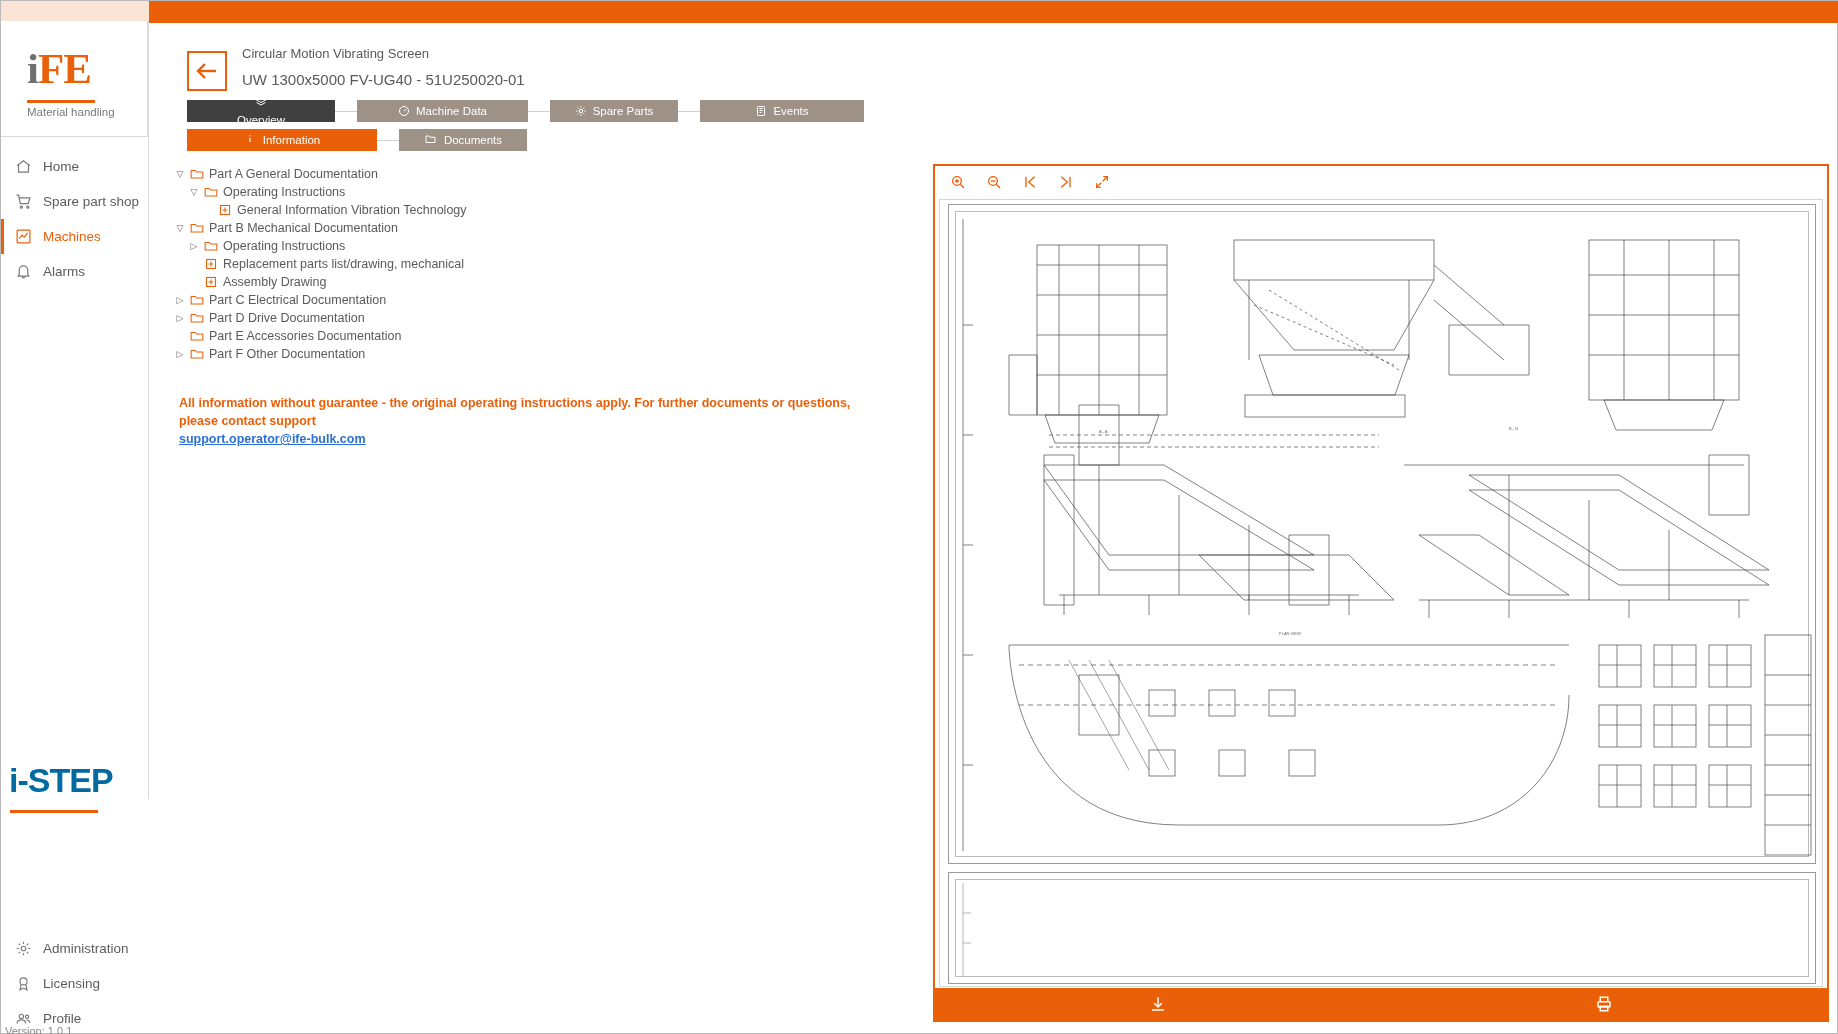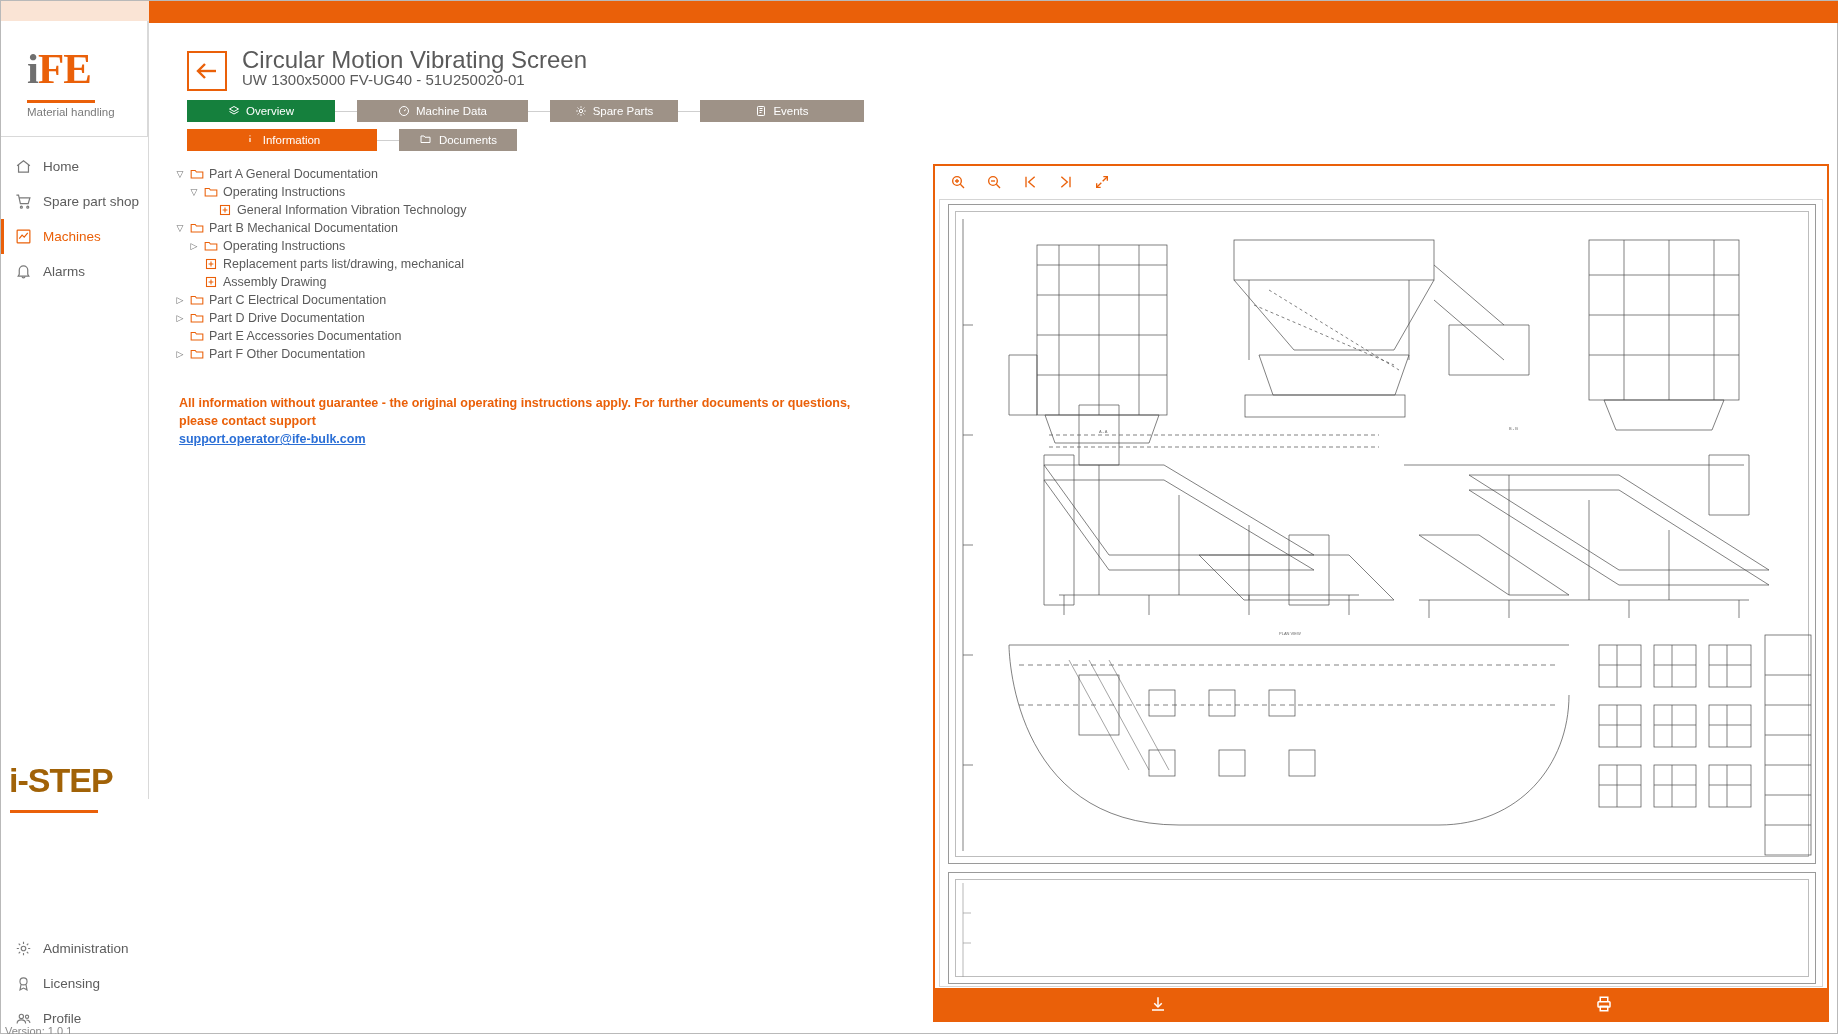--- a/index.html
+++ b/index.html
@@ -81,21 +81,21 @@
   .nav-item.active::before {
     content: ""; position: absolute; left: 0; top: 0;
     width: 3px; height: 35px; background: #ea6009;
   }
 
   
   .istep {
     position: absolute; left: 8px; top: 740px;
     font-family: "Liberation Sans", sans-serif;
     font-size: 34px; font-weight: bold;
-    color: #a16207; letter-spacing: -1px;
+    color: #0369a1; letter-spacing: -1px;
   }
   .istep-rule {
     position: absolute; left: 9px; top: 789px;
     width: 88px; height: 3px; background: #ea6009;
   }
   .nav-bottom { position: absolute; left: 0; top: 910px; width: 147px; }
   .version {
     position: absolute; left: 4px; top: 1004px;
     font-size: 11px; color: #8a8a8a;
   }
@@ -104,42 +104,42 @@
   .back-btn {
     position: absolute; left: 186px; top: 50px;
     width: 40px; height: 40px;
     border: 2px solid #ea6009;
     display: flex; align-items: center; justify-content: center;
     cursor: pointer; background: #fff;
   }
   .back-btn svg { display: block; }
   .title-1 {
     position: absolute; left: 241px; top: 45px;
-    font-size: 24px; color: #5a5a5a;
+    font-size: 13px; color: #5a5a5a;
   }
   .title-2 {
     position: absolute; left: 241px; top: 70px;
     font-size: 15px; color: #5a5a5a;
   }
 
   
   .tabrow {
     position: absolute; left: 186px; top: 99px;
     display: flex; align-items: center;
   }
   .tab {
     height: 22px;
     display: flex; align-items: center; justify-content: center;
     gap: 6px;
     font-size: 11.5px; color: #ffffff;
     background: #9e9287;
     cursor: pointer;
     padding: 0 10px;
   }
-  .tab.active { background: #15803d; }
+  .tab.active { background: #404040; flex-direction: column; }
   .tab .ico { display: inline-flex; align-items: center; }
   .tab-gap { width: 22px; height: 1px; background: #cfcfcf; }
 
   .subtabrow {
     position: absolute; left: 186px; top: 128px;
     display: flex; align-items: center;
   }
   .subtab {
     height: 22px;
     display: flex; align-items: center; justify-content: center;
@@ -385,21 +385,21 @@
     <div class="subtab active" style="width:190px">
       <span class="ico">
         <svg width="12" height="12" viewBox="0 0 24 24" fill="none" stroke="#fff" stroke-width="2.4">
             <path d="M12 10v8"></path>
             <circle cx="12" cy="5.6" r="1.3" fill="#fff" stroke="none"></circle>
           </svg>
       </span>
       <span>Information</span>
     </div>
     <div class="tab-gap"></div>
-    <div class="subtab" style="width:118px">
+    <div class="subtab" style="width:128px">
       <span class="ico">
         <svg width="13" height="12" viewBox="0 0 24 24" fill="none" stroke="#fff" stroke-width="2">
             <path d="M3 6h6l2 2.5h10V19H3z"></path>
           </svg>
       </span>
       <span>Documents</span>
     </div>
   </div>
 
   <div class="tree">

